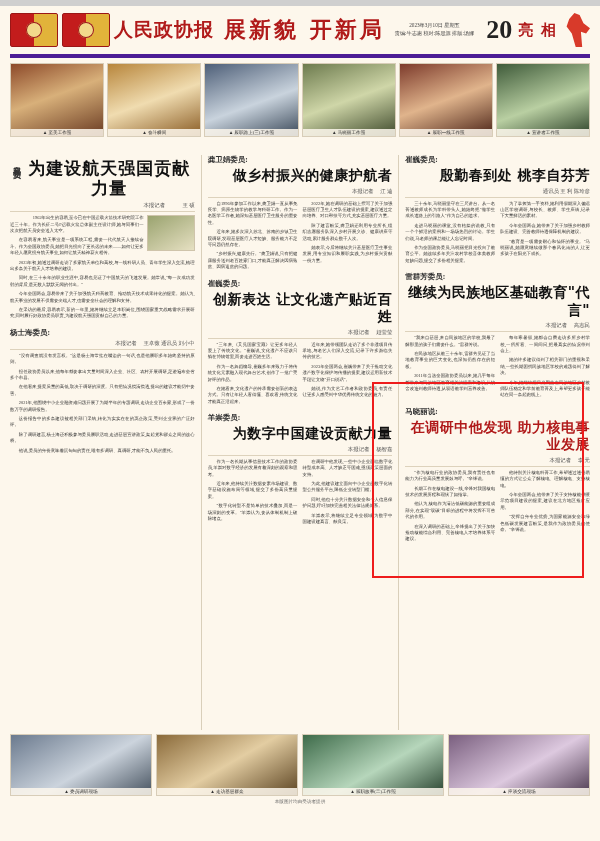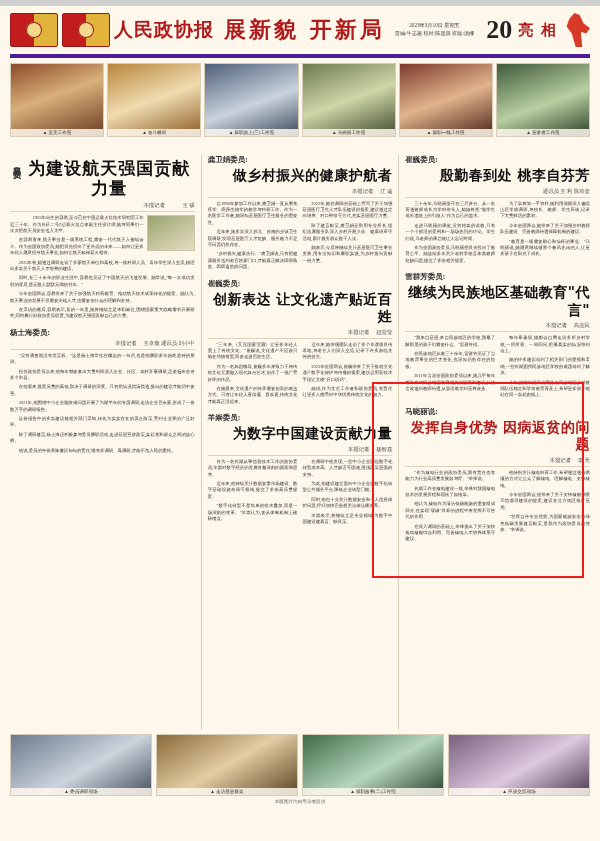--- a/index.html
+++ b/index.html
@@ -344,21 +344,21 @@
           <p>在民族地区从教三十余年,雷群芳见证了当地教育事业的巨大变化,也深知仍然存在的短板。</p>
           <p>2011年当选全国政协委员以来,她几乎每年都带来与民族地区教育相关的提案和建议,从校舍改造到教师待遇,从双语教学到营养改善。</p>
           <p>每年寒暑假,她都会自费走访多所乡村学校,一所所看、一间间问,把最真实的情况带到会上。</p>
           <p>她的许多建议得到了相关部门的重视和采纳,一些长期困扰民族地区学校的难题得到了解决。</p>
           <p>今年,她继续把目光聚焦在民族地区乡村教师队伍稳定和学前教育普及上,希望更多孩子能站在同一条起跑线上。</p>
         </div>
       </div>
 
       <div class="article">
         <div class="kicker">马晓丽说:</div>
-        <div class="headline red">发挥自身优势 因病返贫的问题</div>
+        <div class="headline red">在调研中他发现 助力核电事业发展</div>
         <div class="byline">本报记者 　李 元</div>
         <div class="txt cols2">
           <p>"作为核电行业的政协委员,我有责任也有能力为行业高质量发展鼓与呼。"辛锋说。</p>
           <p>长期工作在核电建设一线,辛锋对我国核电技术的发展历程和现状了如指掌。</p>
           <p>他认为,核电作为清洁低碳能源的重要组成部分,在实现"双碳"目标的进程中将发挥不可替代的作用。</p>
           <p>在深入调研的基础上,辛锋提出了关于加快推动核能综合利用、完善核电人才培养体系等建议。</p>
           <p>他特别关注核电科普工作,希望通过通俗易懂的方式让公众了解核电、理解核电、支持核电。</p>
           <p>今年全国两会,他带来了关于支持核能供暖示范项目建设的提案,建议在北方地区推广应用。</p>
           <p>"发挥自身专业优势,为国家能源安全和绿色低碳发展建言献策,是我作为政协委员的使命。"辛锋说。</p>
         </div>

